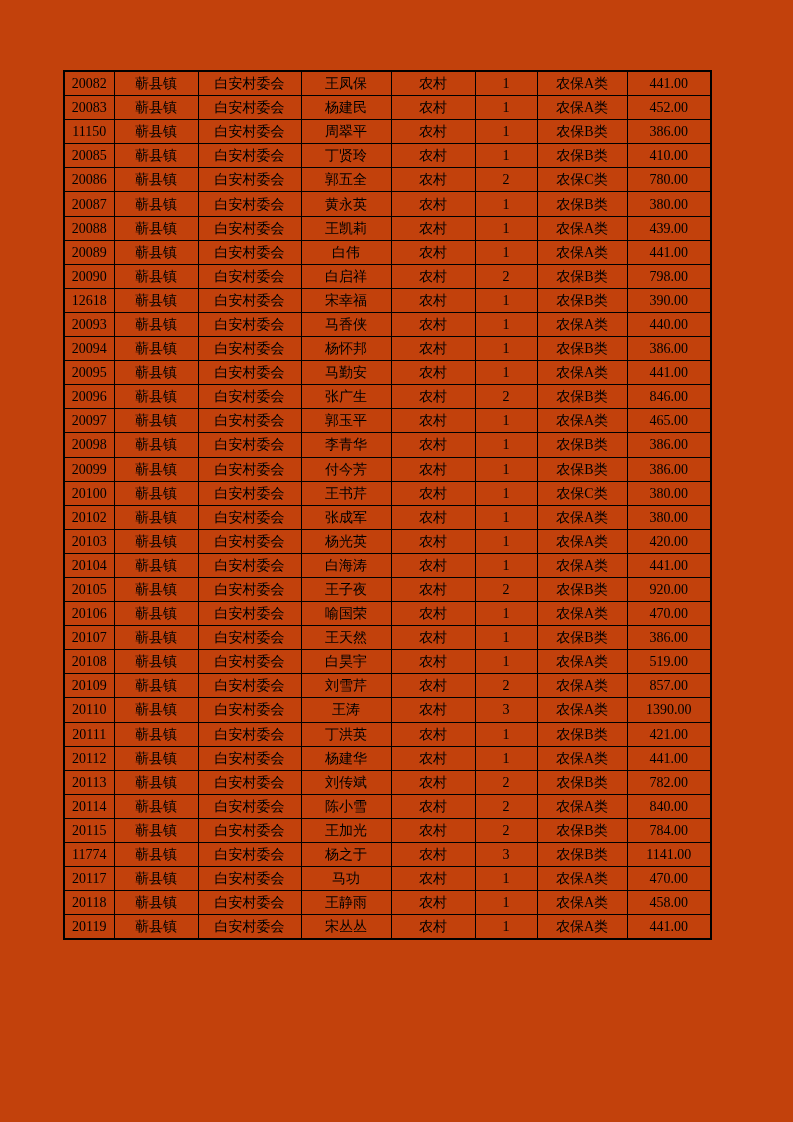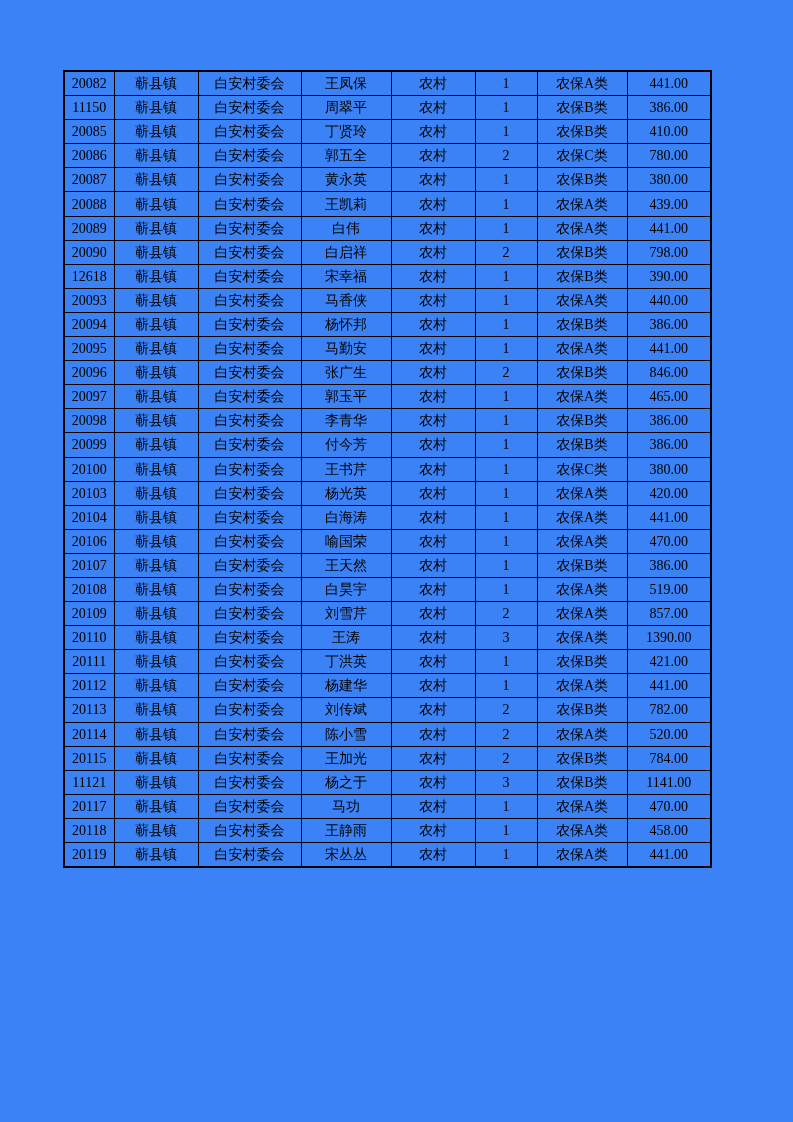--- a/index.html
+++ b/index.html
@@ -10,21 +10,21 @@
     width: 793px;
     height: 1122px;
     background: #ffffff;
     font-family: "Liberation Serif", "DejaVu Serif", serif;
     color: #000000;
   }
   .page {
     position: relative;
     width: 793px;
     height: 1122px;
-    background: #3b82f6;
+    background: #c2410c;
     overflow: hidden;
   }
   table.records {
     position: absolute;
     left: 63px;
     top: 70px;
     width: 647px;
     border-collapse: collapse;
     table-layout: fixed;
     border: 2px solid #000000;
@@ -70,20 +70,30 @@
           <td>20082</td>
           <td>蕲县镇</td>
           <td>白安村委会</td>
           <td>王凤保</td>
           <td>农村</td>
           <td>1</td>
           <td>农保A类</td>
           <td>441.00</td>
         </tr>
         <tr>
+          <td>20083</td>
+          <td>蕲县镇</td>
+          <td>白安村委会</td>
+          <td>杨建民</td>
+          <td>农村</td>
+          <td>1</td>
+          <td>农保A类</td>
+          <td>452.00</td>
+        </tr>
+        <tr>
           <td>11150</td>
           <td>蕲县镇</td>
           <td>白安村委会</td>
           <td>周翠平</td>
           <td>农村</td>
           <td>1</td>
           <td>农保B类</td>
           <td>386.00</td>
         </tr>
         <tr>
@@ -230,40 +240,60 @@
           <td>20100</td>
           <td>蕲县镇</td>
           <td>白安村委会</td>
           <td>王书芹</td>
           <td>农村</td>
           <td>1</td>
           <td>农保C类</td>
           <td>380.00</td>
         </tr>
         <tr>
+          <td>20102</td>
+          <td>蕲县镇</td>
+          <td>白安村委会</td>
+          <td>张成军</td>
+          <td>农村</td>
+          <td>1</td>
+          <td>农保A类</td>
+          <td>380.00</td>
+        </tr>
+        <tr>
           <td>20103</td>
           <td>蕲县镇</td>
           <td>白安村委会</td>
           <td>杨光英</td>
           <td>农村</td>
           <td>1</td>
           <td>农保A类</td>
           <td>420.00</td>
         </tr>
         <tr>
           <td>20104</td>
           <td>蕲县镇</td>
           <td>白安村委会</td>
           <td>白海涛</td>
           <td>农村</td>
           <td>1</td>
           <td>农保A类</td>
           <td>441.00</td>
         </tr>
         <tr>
+          <td>20105</td>
+          <td>蕲县镇</td>
+          <td>白安村委会</td>
+          <td>王子夜</td>
+          <td>农村</td>
+          <td>2</td>
+          <td>农保B类</td>
+          <td>920.00</td>
+        </tr>
+        <tr>
           <td>20106</td>
           <td>蕲县镇</td>
           <td>白安村委会</td>
           <td>喻国荣</td>
           <td>农村</td>
           <td>1</td>
           <td>农保A类</td>
           <td>470.00</td>
         </tr>
         <tr>
@@ -337,34 +367,34 @@
           <td>782.00</td>
         </tr>
         <tr>
           <td>20114</td>
           <td>蕲县镇</td>
           <td>白安村委会</td>
           <td>陈小雪</td>
           <td>农村</td>
           <td>2</td>
           <td>农保A类</td>
-          <td>520.00</td>
+          <td>840.00</td>
         </tr>
         <tr>
           <td>20115</td>
           <td>蕲县镇</td>
           <td>白安村委会</td>
           <td>王加光</td>
           <td>农村</td>
           <td>2</td>
           <td>农保B类</td>
           <td>784.00</td>
         </tr>
         <tr>
-          <td>11121</td>
+          <td>11774</td>
           <td>蕲县镇</td>
           <td>白安村委会</td>
           <td>杨之于</td>
           <td>农村</td>
           <td>3</td>
           <td>农保B类</td>
           <td>1141.00</td>
         </tr>
         <tr>
           <td>20117</td>

